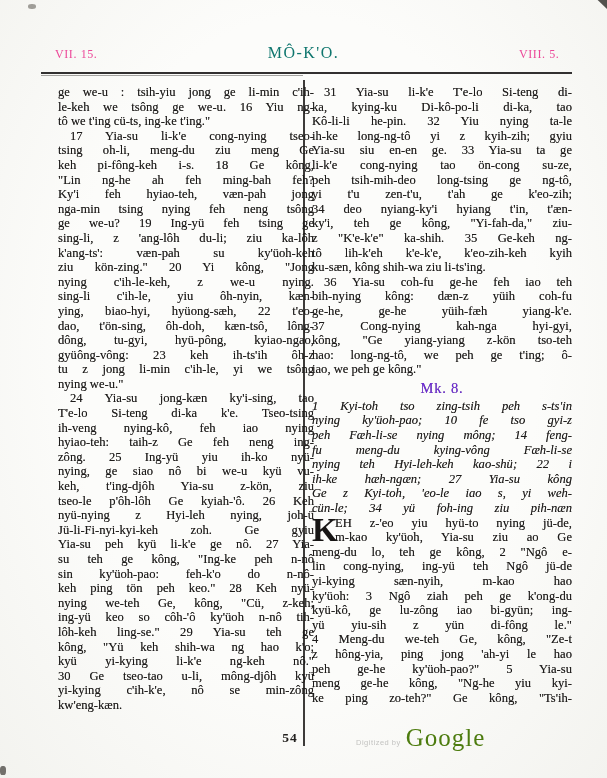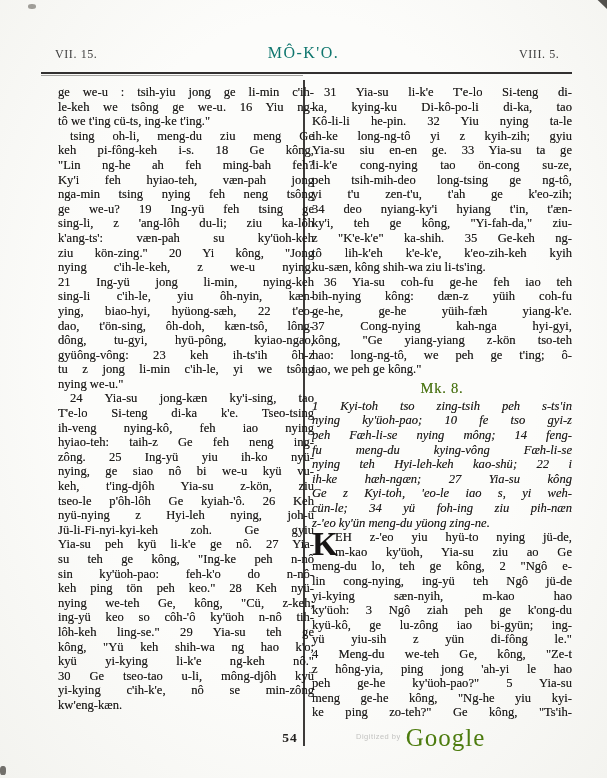--- a/index.html
+++ b/index.html
@@ -4,48 +4,48 @@
 <style>
   * { margin:0; padding:0; box-sizing:border-box; }
   html,body { width:607px; height:778px; }
   body {
     position:relative;
     overflow:hidden;
     background: radial-gradient(ellipse at 50% 45%, #fcfcfa 55%, #f3f3ef 100%);
     font-family:"Liberation Serif","DejaVu Serif",serif;
     color:#1d1b1a;
   }
-  .running-head { position:absolute; top:47px; font-size:12px; letter-spacing:0.6px; color:#404040; }
+  .running-head { position:absolute; top:47px; font-size:12px; letter-spacing:0.6px; color:#ec4899; }
   #rh-left  { left:55px; }
   #rh-right { left:519px; }
   #book-title { position:absolute; top:44px; left:0; width:100%; text-align:center; font-size:16px; letter-spacing:1.5px; color:#0f766e; }
   .header-rule { position:absolute; left:41px; top:72px; width:531px; height:2px; background:#323030; }
   .header-rule-echo { position:absolute; left:41px; top:75px; width:262px; height:1px; background:#6b6966; opacity:.6; }
   .column-divider { position:absolute; left:303px; top:80px; width:2px; height:666px; background:#3d3b39; }
 
   .col { position:absolute; top:85px; }
   #col-left  { left:58px;  width:256px; }
   #col-right { left:312px; width:260px; }
 
   .tline {
     height:14.6px; line-height:14.6px; font-size:12.6px;
     text-align:justify; text-align-last:justify;
     overflow:hidden;
     text-shadow:0 0 0.4px rgba(20,18,16,0.55);
   }
   .tline.pend { text-align-last:left; }
   .para.indent .tline:first-child { text-indent:12px; }
 
-  .chapter-heading { height:22px; line-height:22px; text-align:center; font-size:14.5px; letter-spacing:0.8px; color:#4d7c0f; text-shadow:0 0 0.4px rgba(20,18,16,0.5); }
+  .chapter-heading { height:22px; line-height:22px; text-align:center; font-size:14.5px; letter-spacing:0.8px; color:#6d28d9; text-shadow:0 0 0.4px rgba(20,18,16,0.5); }
   .summary .tline { font-style:italic; }
   .chapter-body { position:relative; }
   .dropcap { float:left; width:23px; height:29px; font-size:33px; line-height:29px; padding-right:3px; font-weight:bold; color:#171514; }
 
   .page-number { position:absolute; left:278px; top:730px; width:24px; text-align:center; font-size:13.5px; font-weight:bold; letter-spacing:1px; color:#23211f; }
-  .watermark { position:absolute; left:356px; top:724px; display:flex; align-items:flex-start; }
+  .watermark { position:absolute; left:356px; top:724px; display:flex; align-items:center; }
   .wm-small { font-size:7.5px; letter-spacing:0.5px; color:#c3c3c1; font-family:"Liberation Sans",sans-serif; margin-right:5px; padding-top:8px; }
   .wm-logo  { font-size:25px; letter-spacing:1px; color:#4d7c0f; font-family:"Liberation Serif",serif; }
 
   .artifact { position:absolute; }
   #artifact-top-left { left:28px; top:4px; width:8px; height:5px; background:#8a8781; border-radius:45%; opacity:.8; }
   #artifact-top-right { right:0; top:0; width:11px; height:9px; background:#53514d; clip-path:polygon(100% 0,15% 0,100% 100%); }
   #artifact-bottom-left { left:0; top:766px; width:6px; height:9px; background:#5b5853; border-radius:40%; opacity:.85; }
 </style>
 </head>
 <body>
@@ -61,31 +61,31 @@
 <div class="header-rule-echo"></div>
 <div class="column-divider"></div>
 
 <div class="col" id="col-left">
     <div class="para">
       <div class="tline">ge we-u : tsih-yiu jong ge li-min c'ih-</div>
       <div class="tline">le-keh we tsông ge we-u. 16 Yiu ng-</div>
       <div class="tline pend">tô we t'ing cü-ts, ing-ke t'ing."</div>
     </div>
     <div class="para indent">
+      <div class="tline">17 Yia-su li-k'e cong-nying tseo-</div>
       <div class="tline">tsing oh-li, meng-du ziu meng Ge</div>
       <div class="tline">keh pi-fông-keh i-s. 18 Ge kông,</div>
       <div class="tline">"Lin ng-he ah feh ming-bah feh?</div>
       <div class="tline">Ky'i feh hyiao-teh, væn-pah jong</div>
       <div class="tline">nga-min tsing nying feh neng tsông</div>
       <div class="tline">ge we-u? 19 Ing-yü feh tsing ge</div>
       <div class="tline">sing-li, z 'ang-lôh du-li; ziu ka-lôh</div>
       <div class="tline">k'ang-ts': væn-pah su ky'üoh-keh</div>
       <div class="tline">ziu kön-zing." 20 Yi kông, "Jong</div>
       <div class="tline">nying c'ih-le-keh, z we-u nying.</div>
-      <div class="tline">21 Ing-yü jong li-min, nying-keh</div>
       <div class="tline">sing-li c'ih-le, yiu ôh-nyin, kæn-</div>
       <div class="tline">ying, biao-hyi, hyüong-sæh, 22 t'eo-</div>
       <div class="tline">dao, t'ön-sing, ôh-doh, kæn-tsô, lông-</div>
       <div class="tline">dông, tu-gyi, hyü-pông, kyiao-ngao,</div>
       <div class="tline">gyüông-vông: 23 keh ih-ts'ih ôh-z</div>
       <div class="tline">tu z jong li-min c'ih-le, yi we tsông</div>
       <div class="tline pend">nying we-u."</div>
     </div>
     <div class="para indent">
       <div class="tline">24 Yia-su jong-kæn ky'i-sing, tao</div>
@@ -143,21 +143,20 @@
   <div class="chapter-heading">Mk. 8.</div>
   <div class="summary">
       <div class="tline">1 Kyi-toh tso zing-tsih peh s-ts'in</div>
       <div class="tline">nying ky'üoh-pao; 10 fe tso gyi-z</div>
       <div class="tline">peh Fæh-li-se nying mông; 14 feng-</div>
       <div class="tline">fu meng-du kying-vông Fæh-li-se</div>
       <div class="tline">nying teh Hyi-leh-keh kao-shü; 22 i</div>
       <div class="tline">ih-ke hæh-ngæn; 27 Yia-su kông</div>
       <div class="tline">Ge z Kyi-toh, 'eo-le iao s, yi weh-</div>
       <div class="tline">cün-le; 34 yü foh-ing ziu pih-næn</div>
-      <div class="tline pend">z-'eo ky'ün meng-du yüong zing-ne.</div>
     </div>
   <div class="chapter-body">
     <span class="dropcap">K</span>
     <div>
         <div class="tline">EH z-'eo yiu hyü-to nying jü-de,</div>
         <div class="tline">m-kao ky'üoh, Yia-su ziu ao Ge</div>
         <div class="tline">meng-du lo, teh ge kông, 2 "Ngô e-</div>
         <div class="tline">lin cong-nying, ing-yü teh Ngô jü-de</div>
         <div class="tline">yi-kying sæn-nyih, m-kao hao</div>
         <div class="tline">ky'üoh: 3 Ngô ziah peh ge k'ong-du</div>

